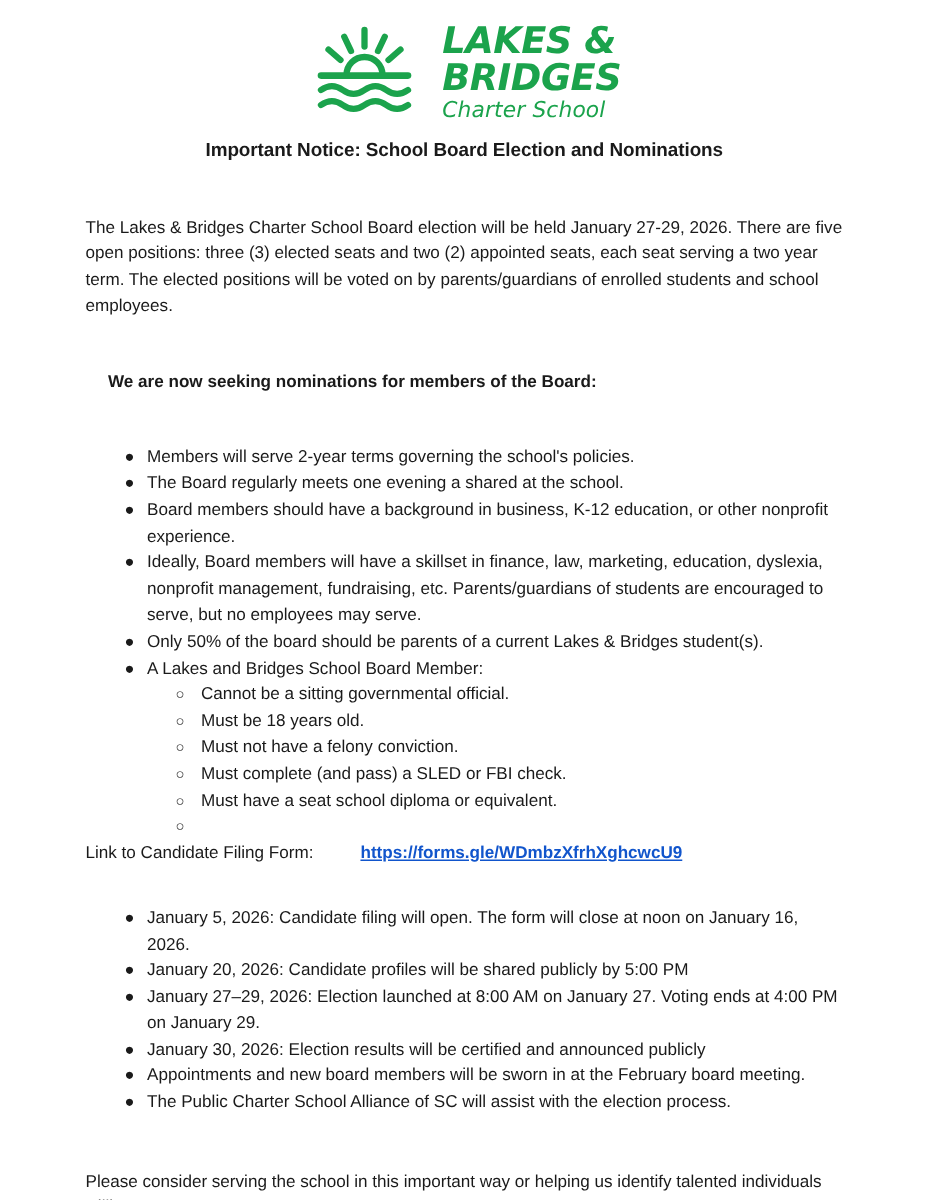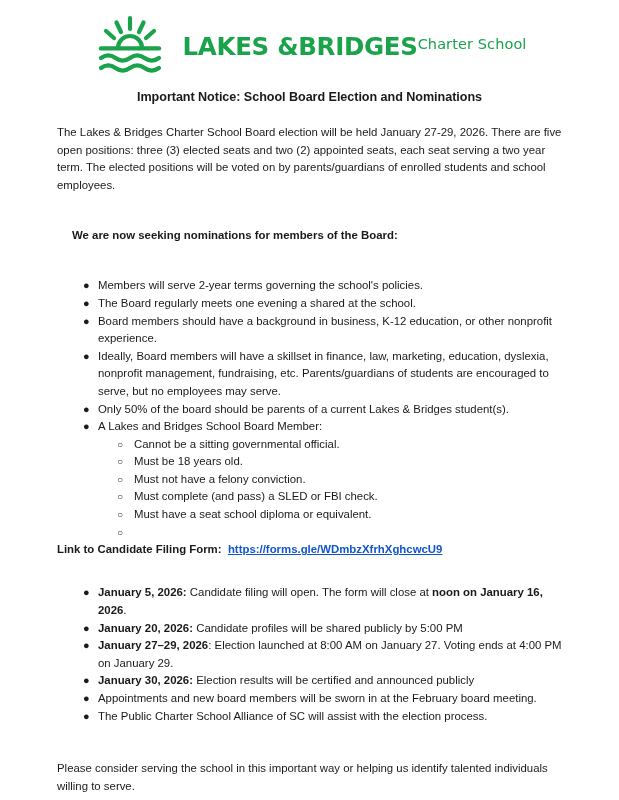--- a/index.html
+++ b/index.html
@@ -36,23 +36,24 @@
     align-items: center;
     gap: 14px;
   }
   .logo-mark {
     width: 76px;
     height: 64px;
     flex: 0 0 auto;
   }
   .logo-words {
     display: flex;
-    flex-direction: row;
+    flex-direction: column;
     justify-content: center;
     line-height: 1;
+    font-style: italic;
   }
   .logo-name {
     font-family: "DejaVu Sans", sans-serif;
     font-weight: bold;
     font-size: 24.5px;
     letter-spacing: -0.3px;
     color: #1BA34C;
     line-height: 1.02;
   }
   .logo-sub {
@@ -67,21 +68,21 @@
   .doc {
     font-size: 11.4px;
     line-height: 17.6px;
     color: #1a1a1a;
   }
   .doc-title {
     text-align: center;
     font-weight: bold;
     font-size: 12.6px;
     margin-top: 11px;
-    margin-bottom: 0;
+    margin-bottom: 16px;
     letter-spacing: -0.05px;
   }
   p.para {
     margin: 0;
     text-align: left;
   }
   .spacer-lg { height: 17.6px; }
   .spacer-sm { height: 8px; }
 
   .heading {
@@ -121,25 +122,26 @@
   }
   ul.lvl2 > li > .bullet-o {
     position: absolute;
     left: 19px;
     top: 0;
     font-size: 10px;
     line-height: 17.6px;
     color: #333;
   }
 
-  b, .b { font-weight: bold; }
+  b, .b { font-weight: normal; }
 
   a.link {
     color: #1155CC;
     font-weight: bold;
+    margin-left: 25px;
   }
 </style>
 </head>
 <body>
 
 <div class="page">
 
   <div class="logo-block">
     <div class="logo">
       <div class="logo-mark">

